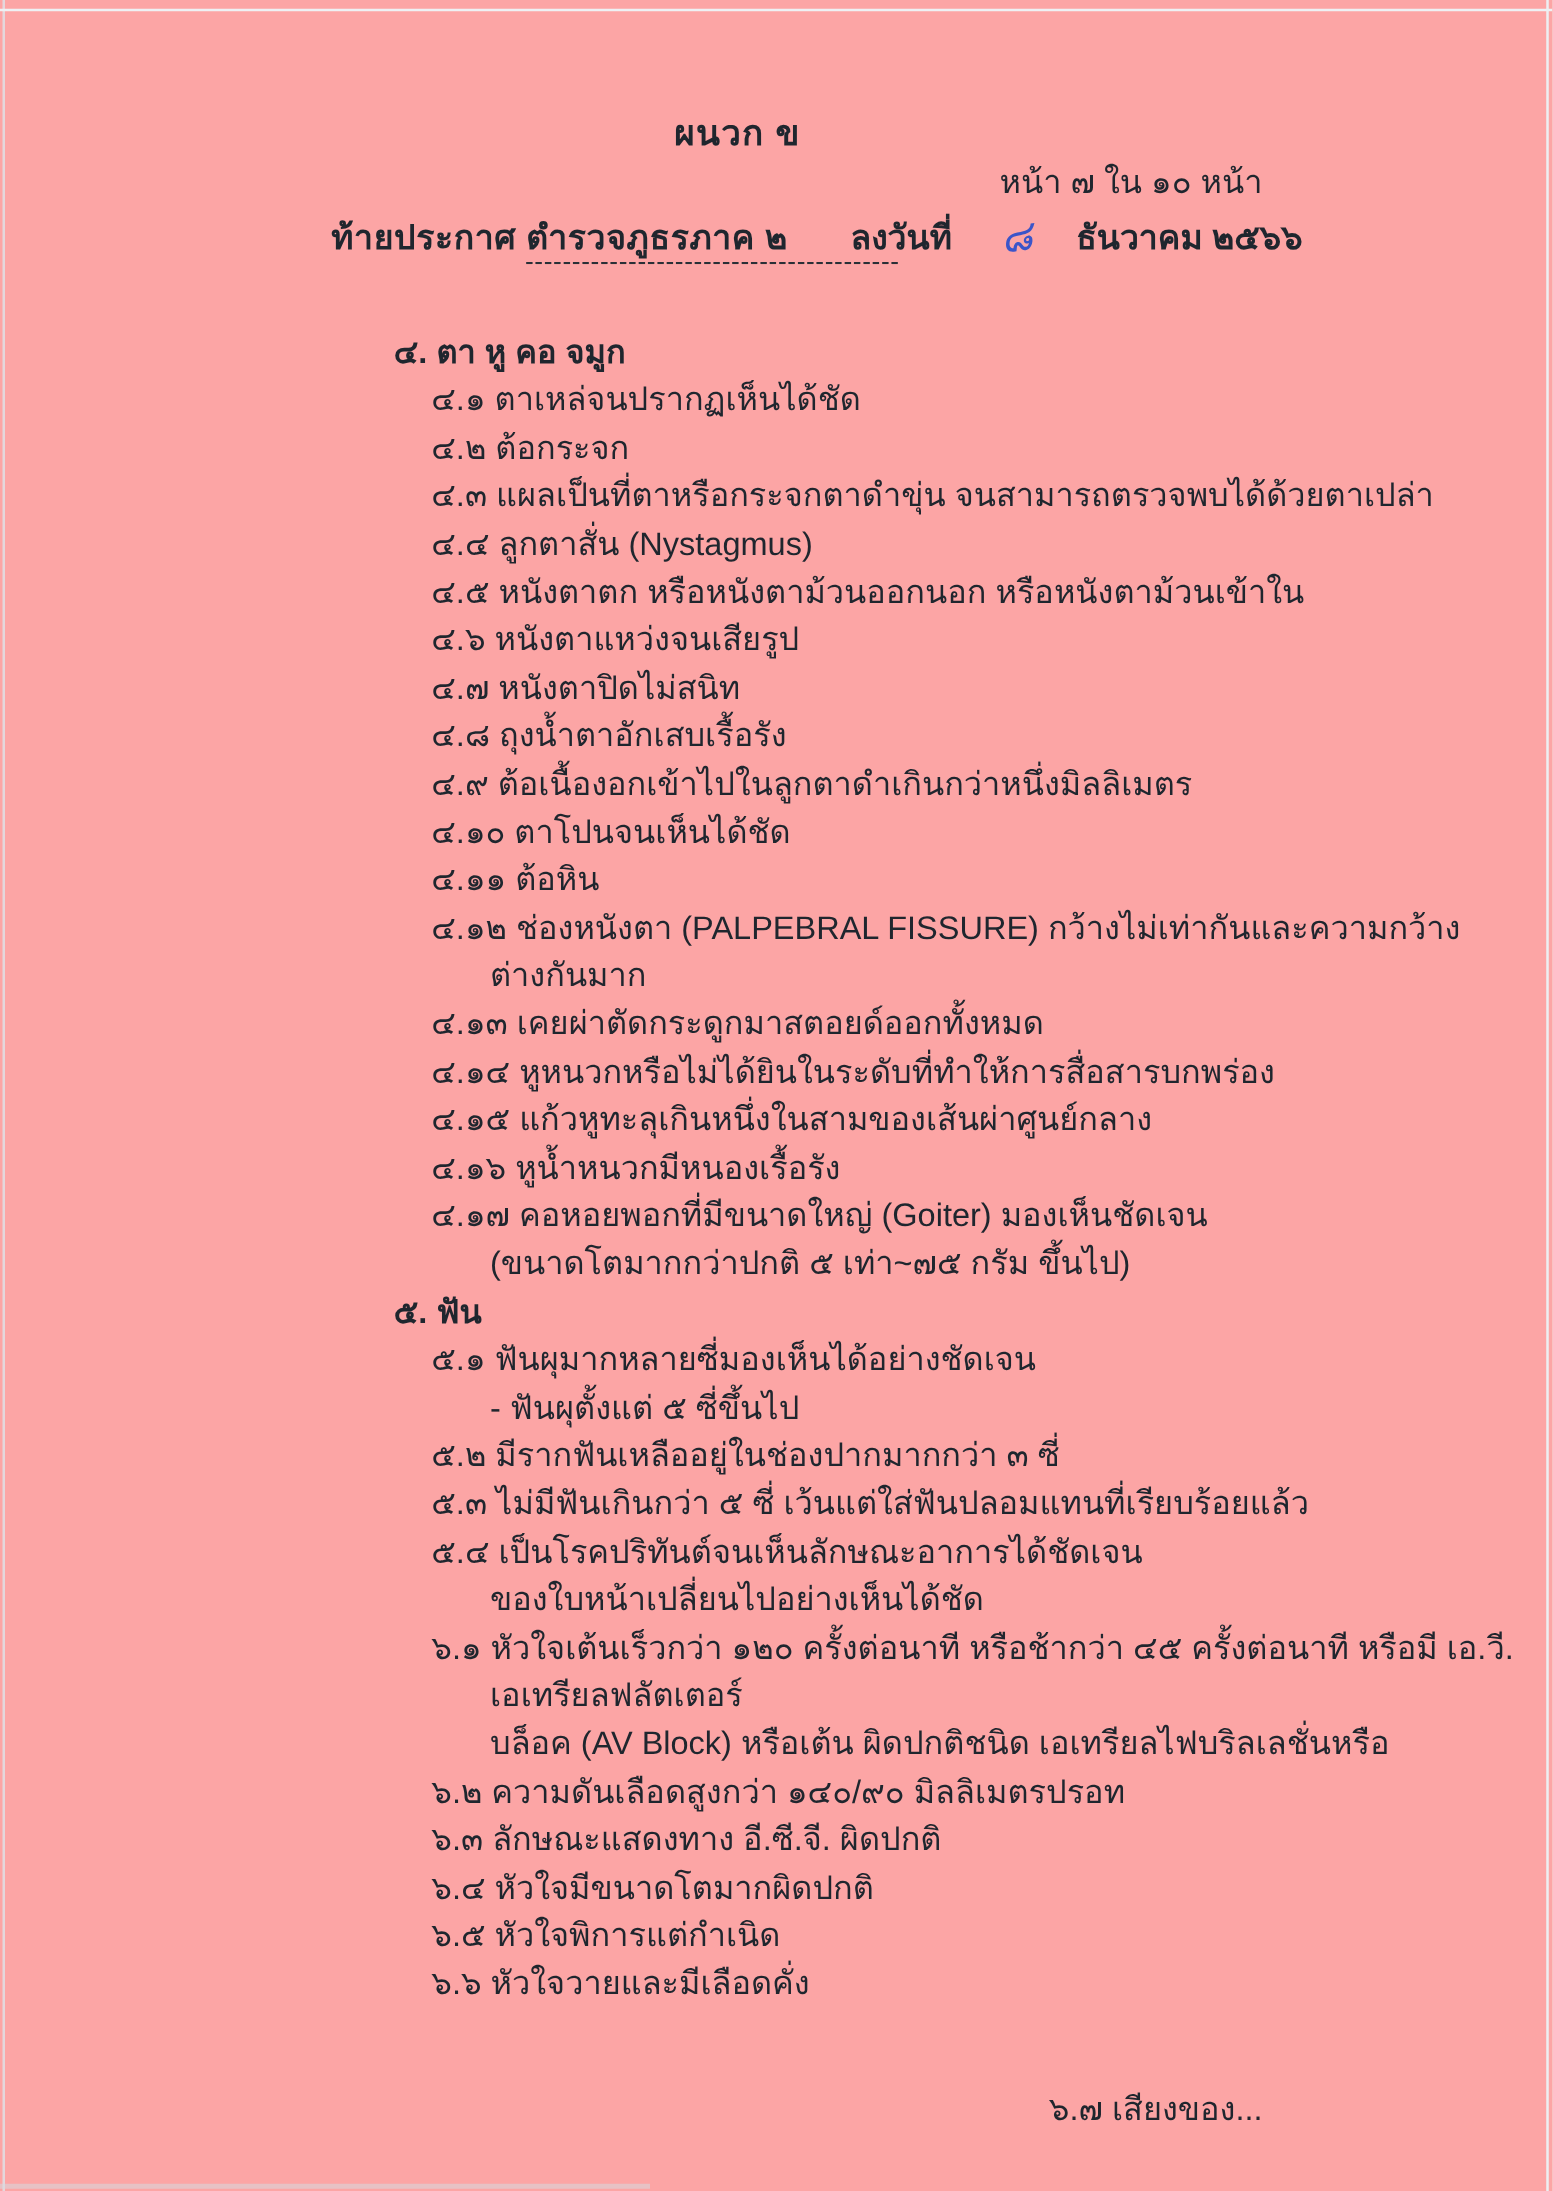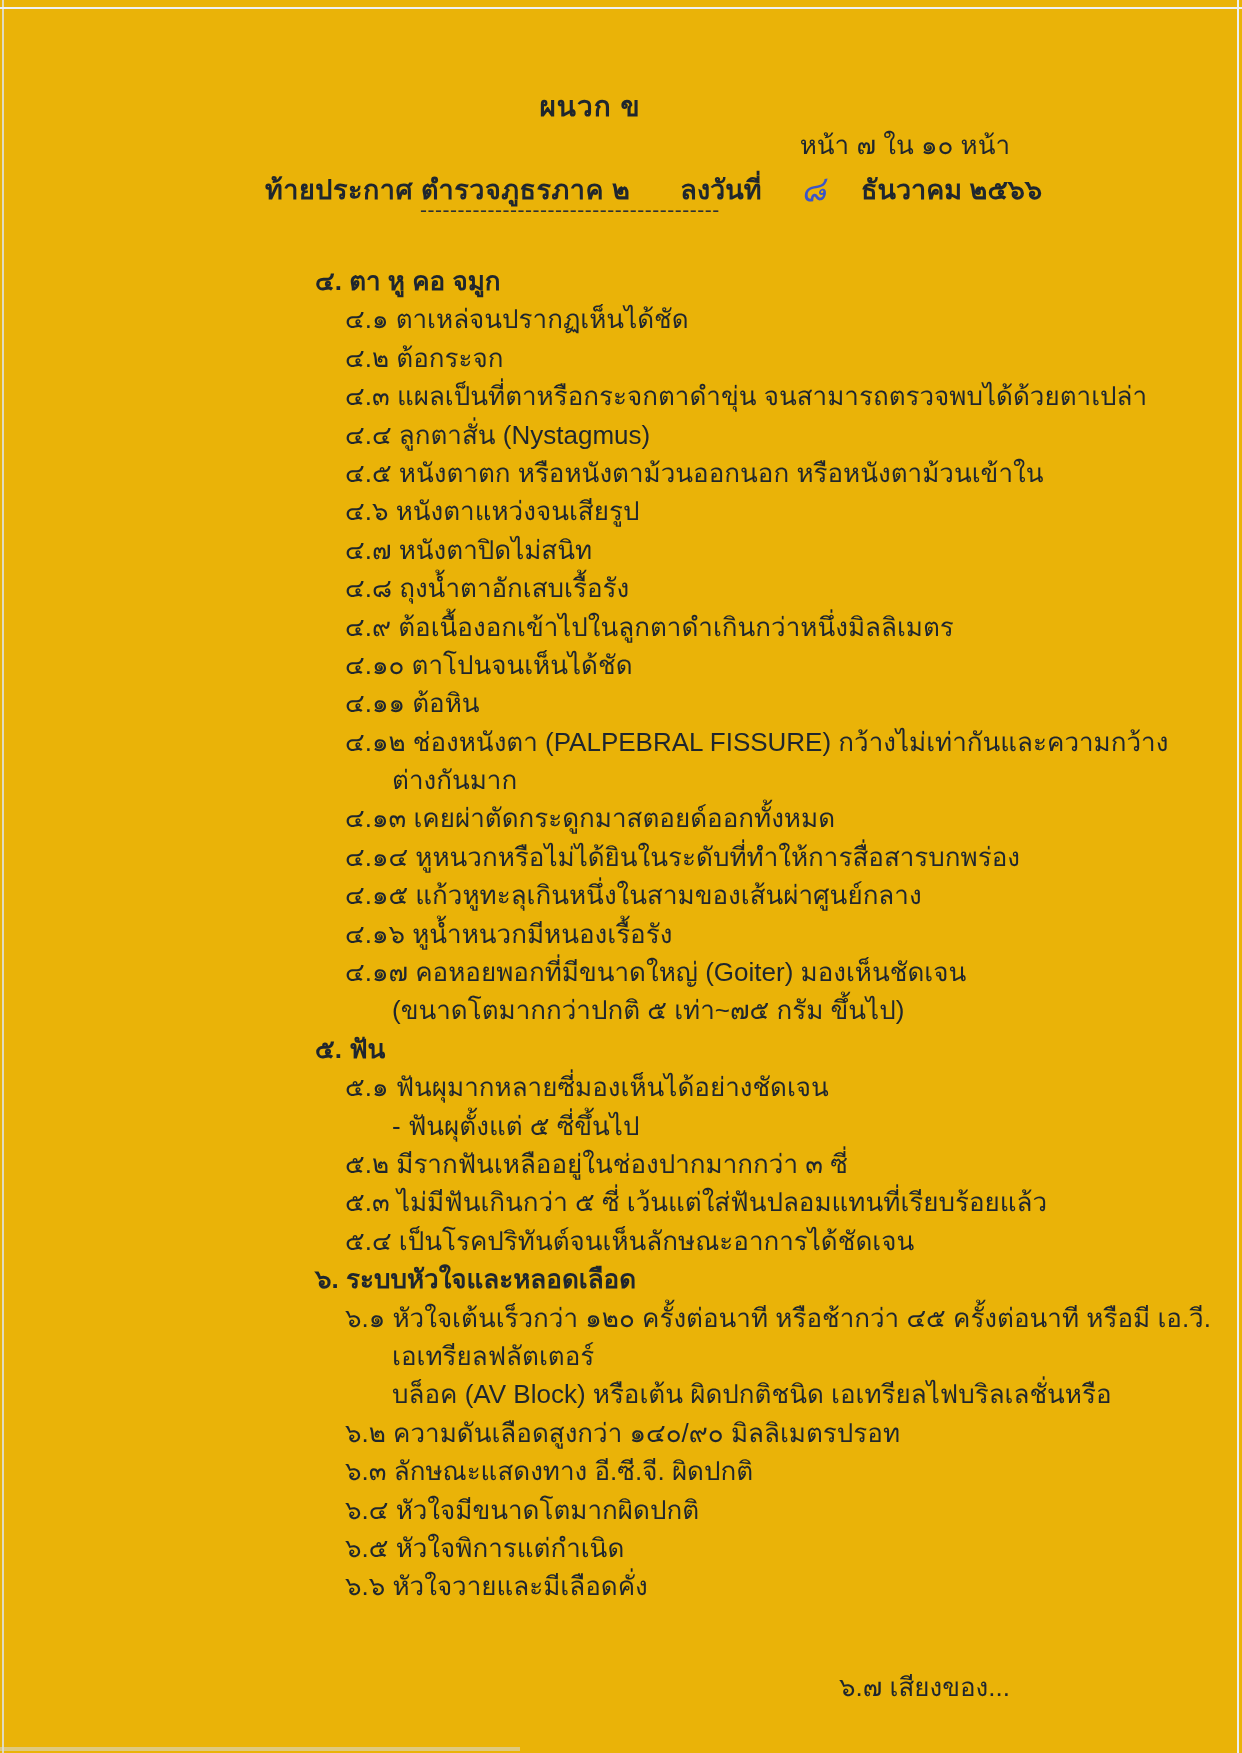--- a/index.html
+++ b/index.html
@@ -4,21 +4,21 @@
 <style>
   * { margin:0; padding:0; box-sizing:border-box; }
   html,body { width:1242px; height:1753px; }
   body {
     font-family: "Liberation Sans", "DejaVu Sans", sans-serif;
     background:#f4f5f6;
   }
   .page {
     position:relative;
     width:1242px; height:1753px;
-    background:#eab308;
+    background:#fca5a5;
     color:#1f262e;
     overflow:hidden;
   }
   
   .scan-edge-left  { position:absolute; left:2px; top:0; bottom:0; width:2px; background:#dde4ea; opacity:.8; }
   .scan-edge-top   { position:absolute; top:7px; left:0; right:0; height:2px; background:#eef1f4; }
   .scan-edge-right { position:absolute; right:3px; top:0; bottom:0; width:2px; background:#eceff2; }
   .scan-edge-bottom{ position:absolute; bottom:2px; left:0; width:520px; height:4px; background:#d5dbe0; opacity:.55; }
 
   .appendix-title {
@@ -111,21 +111,21 @@
       <div class="row item-line">๔.๑๕ แก้วหูทะลุเกินหนึ่งในสามของเส้นผ่าศูนย์กลาง</div>
       <div class="row item-line">๔.๑๖ หูน้ำหนวกมีหนองเรื้อรัง</div>
       <div class="row item-line">๔.๑๗ คอหอยพอกที่มีขนาดใหญ่ (Goiter) มองเห็นชัดเจน</div>
       <div class="row cont-line">(ขนาดโตมากกว่าปกติ ๕ เท่า~๗๕ กรัม ขึ้นไป)</div>
       <div class="row section-header">๕. ฟัน</div>
       <div class="row item-line">๕.๑ ฟันผุมากหลายซี่มองเห็นได้อย่างชัดเจน</div>
       <div class="row cont-line">- ฟันผุตั้งแต่ ๕ ซี่ขึ้นไป</div>
       <div class="row item-line">๕.๒ มีรากฟันเหลืออยู่ในช่องปากมากกว่า ๓ ซี่</div>
       <div class="row item-line">๕.๓ ไม่มีฟันเกินกว่า ๕ ซี่ เว้นแต่ใส่ฟันปลอมแทนที่เรียบร้อยแล้ว</div>
       <div class="row item-line">๕.๔ เป็นโรคปริทันต์จนเห็นลักษณะอาการได้ชัดเจน</div>
-      <div class="row section-header">๖. ระบบหัวใจและหลอดเลือด</div>
+      <div class="row cont-line">ของใบหน้าเปลี่ยนไปอย่างเห็นได้ชัด</div>
       <div class="row item-line">๖.๑ หัวใจเต้นเร็วกว่า ๑๒๐ ครั้งต่อนาที หรือช้ากว่า ๔๕ ครั้งต่อนาที หรือมี เอ.วี.</div>
       <div class="row cont-line">เอเทรียลฟลัตเตอร์</div>
       <div class="row cont-line">บล็อค (AV Block) หรือเต้น ผิดปกติชนิด เอเทรียลไฟบริลเลชั่นหรือ</div>
       <div class="row item-line">๖.๒ ความดันเลือดสูงกว่า ๑๔๐/๙๐ มิลลิเมตรปรอท</div>
       <div class="row item-line">๖.๓ ลักษณะแสดงทาง อี.ซี.จี. ผิดปกติ</div>
       <div class="row item-line">๖.๔ หัวใจมีขนาดโตมากผิดปกติ</div>
       <div class="row item-line">๖.๕ หัวใจพิการแต่กำเนิด</div>
       <div class="row item-line">๖.๖ หัวใจวายและมีเลือดคั่ง</div>
     </main>
 

